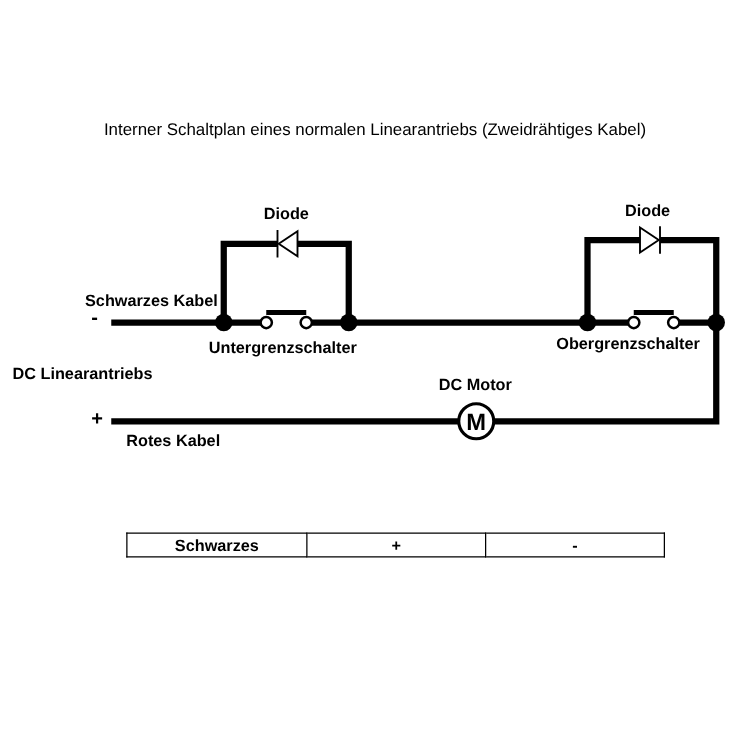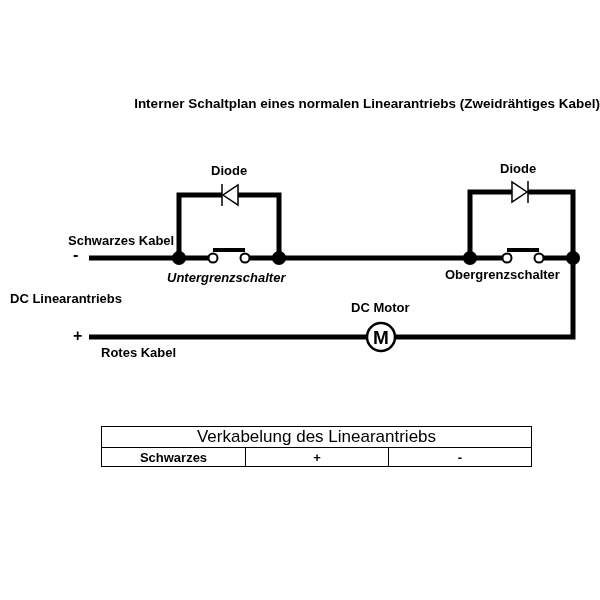--- a/index.html
+++ b/index.html
@@ -1,20 +1,20 @@
 <!DOCTYPE html>
 <html><head>
   <meta charset="utf-8">
   <style>
     html, body { margin: 0; padding: 0; background: #ffffff; }
     body { width: 600px; height: 600px; position: relative; overflow: hidden;
            font-family: "Liberation Sans", sans-serif; color: #000; }
     .abs { position: absolute; white-space: nowrap; }
     .lbl { font-weight: bold; font-size: 13px; }
-    #title { left: 0; width: 600px; top: 96px; text-align: right; font-weight: bold; font-size: 13.5px; }
+    #title { left: 0; width: 600px; top: 96px; text-align: center; font-weight: normal; font-size: 13.5px; }
     svg#circuit { position: absolute; left: 0; top: 0; }
     #wiring-table { position: absolute; left: 101px; top: 426px; border-collapse: collapse;
                     border: 1.5px solid #000; font-family: "Liberation Sans", sans-serif; }
     #wiring-table td { border: 1px solid #000; text-align: center; font-weight: bold;
                        font-size: 13px; height: 18px; padding: 0; }
     #wiring-table td.ttl { font-weight: normal; font-size: 17px; height: 19px; }
     #wiring-table col.c1 { width: 144px; }
     #wiring-table col.c2 { width: 143px; }
     #wiring-table col.c3 { width: 143px; }
   </style>
@@ -77,36 +77,33 @@
   <g>
     <circle cx="381" cy="337" r="14" fill="#fff" stroke="#000" stroke-width="2.5"></circle>
     <text x="381" y="344" text-anchor="middle" font-family="Liberation Sans, sans-serif" font-weight="bold" font-size="19">M</text>
   </g>
 </svg>
 
 <div class="abs lbl" style="left:211px; top:163px;">Diode</div>
 <div class="abs lbl" style="left:500px; top:161px;">Diode</div>
 <div class="abs lbl" style="left:68px; top:233px;">Schwarzes Kabel</div>
 <div class="abs lbl" style="left:73px; top:246px; font-size:16px;">-</div>
-<div class="abs lbl" style="left:167px; top:270px;font-style:italic;">Untergrenzschalter</div>
+<div class="abs lbl" style="left:167px; top:270px;">Untergrenzschalter</div>
 <div class="abs lbl" style="left:445px; top:267px;">Obergrenzschalter</div>
 <div class="abs lbl" style="left:10px; top:291px;">DC Linearantriebs</div>
 <div class="abs lbl" style="left:351px; top:300px;">DC Motor</div>
 <div class="abs lbl" style="left:73px; top:327px; font-size:16px;">+</div>
 <div class="abs lbl" style="left:101px; top:345px;">Rotes Kabel</div>
 
 <table id="wiring-table">
   <colgroup>
       <col class="c1">
       <col class="c2">
       <col class="c3">
     </colgroup>
   <tbody>
-      <tr>
-    <td class="ttl" colspan="3">Verkabelung des Linearantriebs</td>
-  </tr>
   <tr>
     <td>Schwarzes</td>
     <td>+</td>
     <td>-</td>
   </tr>
 </tbody>
   </table>
 
 </body></html>

